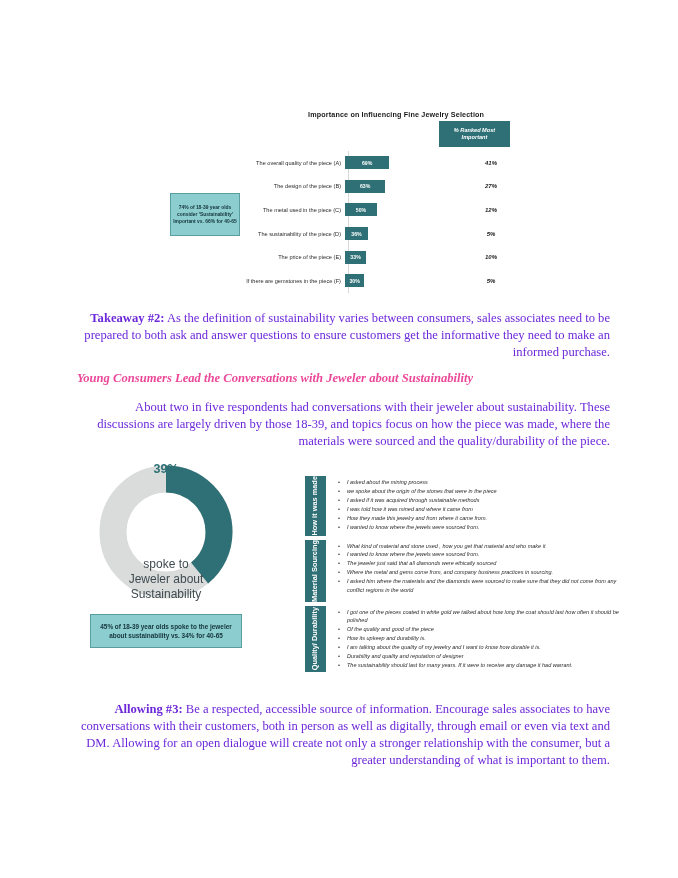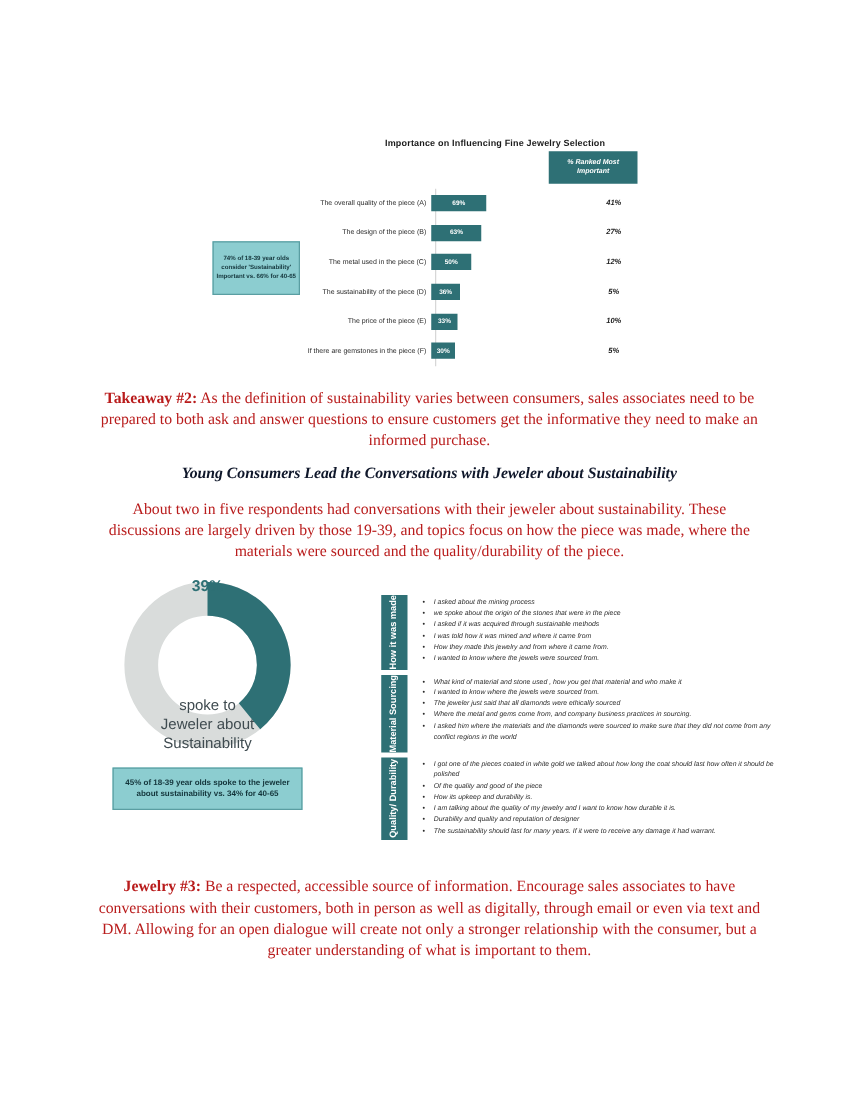--- a/index.html
+++ b/index.html
@@ -138,34 +138,33 @@
     padding: 2px;
   }
 
   
   .para {
     position: absolute;
     left: 77px;
     width: 533px;
     font-size: 12.6px;
     line-height: 1.36;
-    text-align: center;
-    color: #b91c1c;
+    text-align: right;
+    color: #6d28d9;
   }
   .para b { font-weight: bold; }
 
   .subhead {
     position: absolute;
     left: 77px;
     width: 533px;
     font-size: 12.6px;
     font-weight: bold;
     font-style: italic;
-    color: #0f172a;
-    text-align: center;
+    color: #ec4899;
   }
 
   
   .donut-block {
     position: absolute;
     left: 88px;
     top: 462px;
     width: 160px;
     height: 190px;
     font-family: "Liberation Sans", sans-serif;
@@ -331,21 +330,21 @@
 
     <div class="callout-chart">74% of 18-39 year olds consider 'Sustainability' Important vs. 66% for 40-65</div>
   </div>
 
   <div class="para" style="top:310px;">
     <b>Takeaway #2:</b><span> As the definition of sustainability varies between consumers, sales associates need to be prepared to both ask and answer questions to ensure customers get the informative they need to make an informed purchase.</span>
   </div>
 
   <div class="subhead" style="top:371px;">Young Consumers Lead the Conversations with Jeweler about Sustainability</div>
 
-  <div class="para" style="top:399px;">About two in five respondents had conversations with their jeweler about sustainability. These discussions are largely driven by those 19-39, and topics focus on how the piece was made, where the materials were sourced and the quality/durability of the piece.</div>
+  <div class="para" style="top:399px;">About two in five respondents had conversations with their jeweler about sustainability. These discussions are largely driven by those 18-39, and topics focus on how the piece was made, where the materials were sourced and the quality/durability of the piece.</div>
 
   <div class="donut-block">
     <svg class="donut" viewBox="0 0 140 140">
       <circle id="donut-bg" cx="70" cy="70" r="53" fill="none" stroke="#D9DCDB" stroke-width="27"></circle>
       <circle id="donut-fg" cx="70" cy="70" r="53" fill="none" stroke="#2E7075" stroke-width="27" stroke-dasharray="129.87344029940206 203.13538098111601" transform="rotate(-90 70 70)"></circle>
     </svg>
     <div class="donut-center">
       <div class="donut-pct">39%</div>
       <div class="donut-sub">spoke to<br>Jeweler about<br>Sustainability</div>
     </div>
@@ -387,16 +386,16 @@
           <li>Of the quality and good of the piece</li>
           <li>How its upkeep and durability is.</li>
           <li>I am talking about the quality of my jewelry and I want to know how durable it is.</li>
           <li>Durability and quality and reputation of designer</li>
           <li>The sustainability should last for many years. If it were to receive any damage it had warrant.</li>
         </ul>
       </div>
     </div>
 
   <div class="para" style="top:701px;">
-    <b>Jewelry #3:</b><span> Be a respected, accessible source of information. Encourage sales associates to have conversations with their customers, both in person as well as digitally, through email or even via text and DM. Allowing for an open dialogue will create not only a stronger relationship with the consumer, but a greater understanding of what is important to them.</span>
+    <b>Allowing #3:</b><span> Be a respected, accessible source of information. Encourage sales associates to have conversations with their customers, both in person as well as digitally, through email or even via text and DM. Allowing for an open dialogue will create not only a stronger relationship with the consumer, but a greater understanding of what is important to them.</span>
   </div>
 
 </div>
 
 </body></html>

